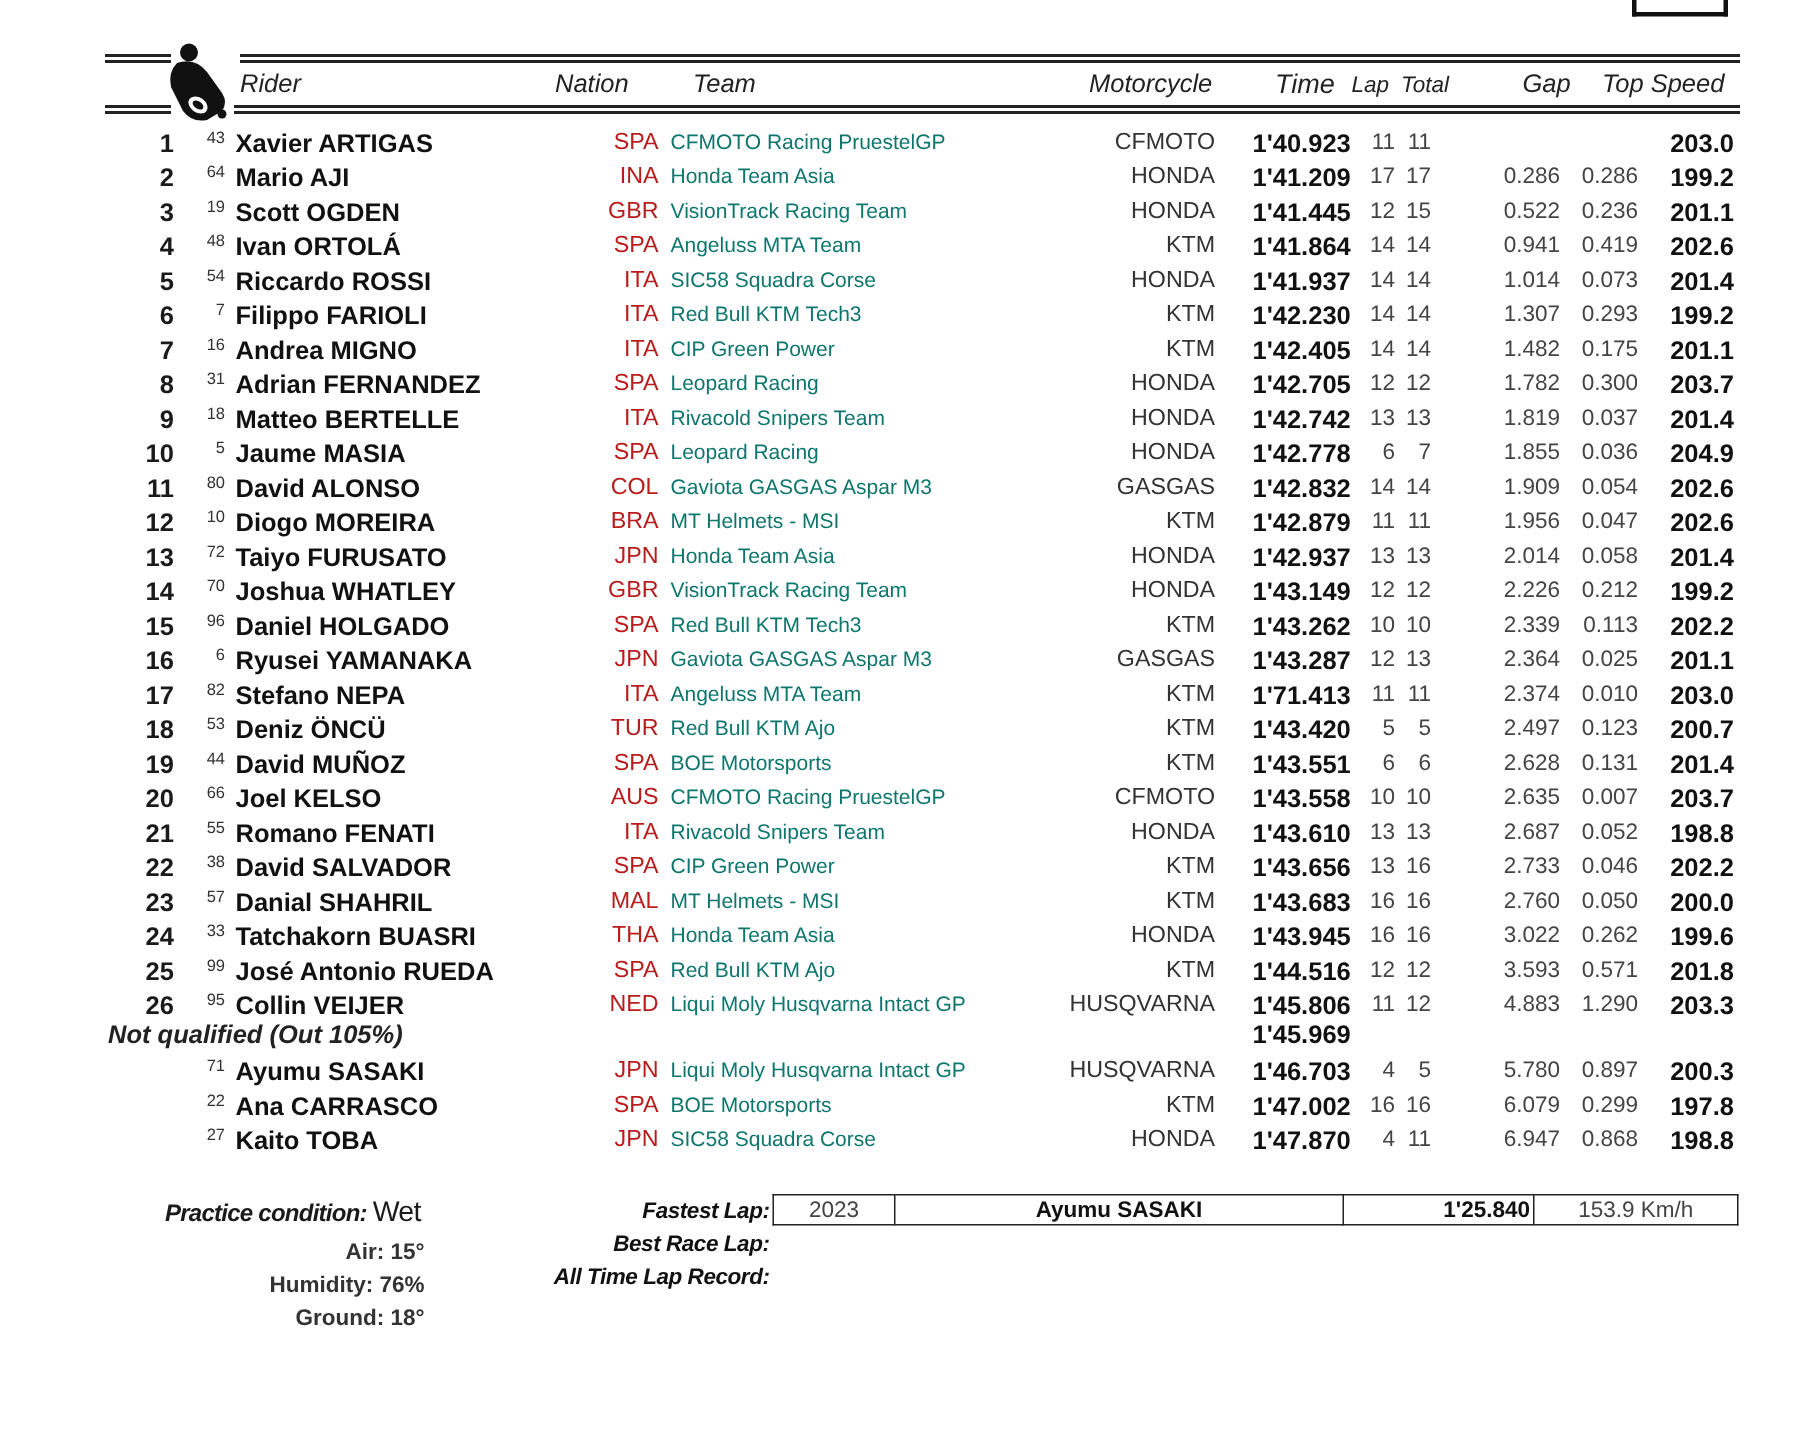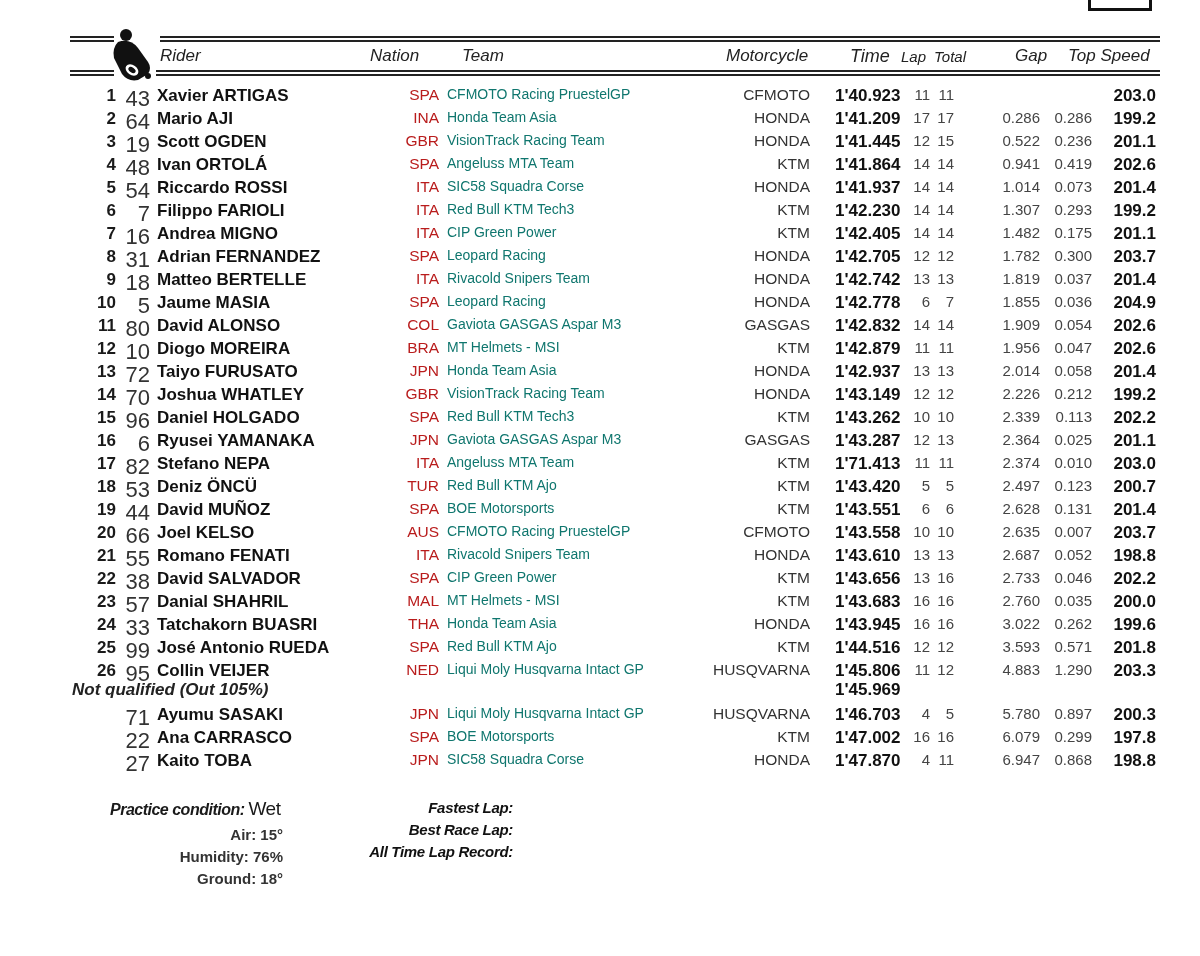--- a/index.html
+++ b/index.html
@@ -14,21 +14,21 @@
   .hline { position: absolute; height: 2px; background: #222; }
   .hline.thin { height: 1.5px; }
   .rider-logo { position: absolute; left: 38px; top: -8px; width: 50px; height: 56px; }
   .hcol { position: absolute; top: 10px; font-style: italic; font-size: 17px; color: #222; white-space: nowrap; }
 
   
   .rows { position: absolute; left: 0; top: 86px; width: 1200px; }
   .row { position: absolute; left: 0; width: 1200px; height: 23px; font-size: 16px; white-space: nowrap; }
   .c { position: absolute; top: 0; }
   .pos { width: 40px; left: 76px; text-align: right; font-weight: bold; font-size: 17px; }
-  .num { width: 30px; left: 120px; text-align: right; color: #333; font-size: 22px; }
+  .num { width: 30px; left: 120px; text-align: right; color: #333; font-size: 11px; }
   .name { left: 157px; font-weight: bold; font-size: 17px; color: #111; }
   .nation { width: 44px; left: 395px; text-align: right; color: #b91c1c; font-size: 15.5px; }
   .team { left: 447px; color: #0f766e; font-size: 14px; }
   .moto { width: 140px; left: 670px; text-align: right; color: #333; font-size: 15.5px; }
   .time { left: 835px; font-weight: bold; font-size: 17px; color: #111; }
   .lap { width: 22px; left: 908px; text-align: right; color: #444; font-size: 15px; }
   .total { width: 22px; left: 932px; text-align: right; color: #444; font-size: 15px; }
   .gap { width: 50px; left: 990px; text-align: right; color: #444; font-size: 15px; }
   .prev { width: 50px; left: 1042px; text-align: right; color: #444; font-size: 15px; }
   .speed { width: 55px; left: 1101px; text-align: right; font-weight: bold; font-size: 17px; color: #111; }
@@ -399,21 +399,21 @@
     <span class="c pos">23</span>
     <span class="c num">57</span>
     <span class="c name">Danial SHAHRIL</span>
     <span class="c nation">MAL</span>
     <span class="c team">MT Helmets - MSI</span>
     <span class="c moto">KTM</span>
     <span class="c time">1'43.683</span>
     <span class="c lap">16</span>
     <span class="c total">16</span>
     <span class="c gap">2.760</span>
-    <span class="c prev">0.035</span>
+    <span class="c prev">0.050</span>
     <span class="c speed">200.0</span>
   </div>
     <div class="row" style="top: 529px;">
     <span class="c pos">24</span>
     <span class="c num">33</span>
     <span class="c name">Tatchakorn BUASRI</span>
     <span class="c nation">THA</span>
     <span class="c team">Honda Team Asia</span>
     <span class="c moto">HONDA</span>
     <span class="c time">1'43.945</span>
@@ -507,14 +507,20 @@
 <div class="cond-line" style="left:150px;width:133px;top:826px;">Air: 15°</div>
 <div class="cond-line" style="left:150px;width:133px;top:848px;">Humidity: 76%</div>
 <div class="cond-line" style="left:150px;width:133px;top:870px;">Ground: 18°</div>
 
 <div class="rec-label" style="top:799px;">Fastest Lap:</div>
 <div class="rec-label" style="top:821px;">Best Race Lap:</div>
 <div class="rec-label" style="top:843px;">All Time Lap Record:</div>
 
 <table class="rec-table">
   <tbody>
+  <tr>
+    <td class="yr">2023</td>
+    <td class="who">Ayumu SASAKI</td>
+    <td class="lt">1'25.840</td>
+    <td class="spd">153.9 Km/h</td>
+  </tr>
 </tbody>
   </table>
 
 </body></html>

